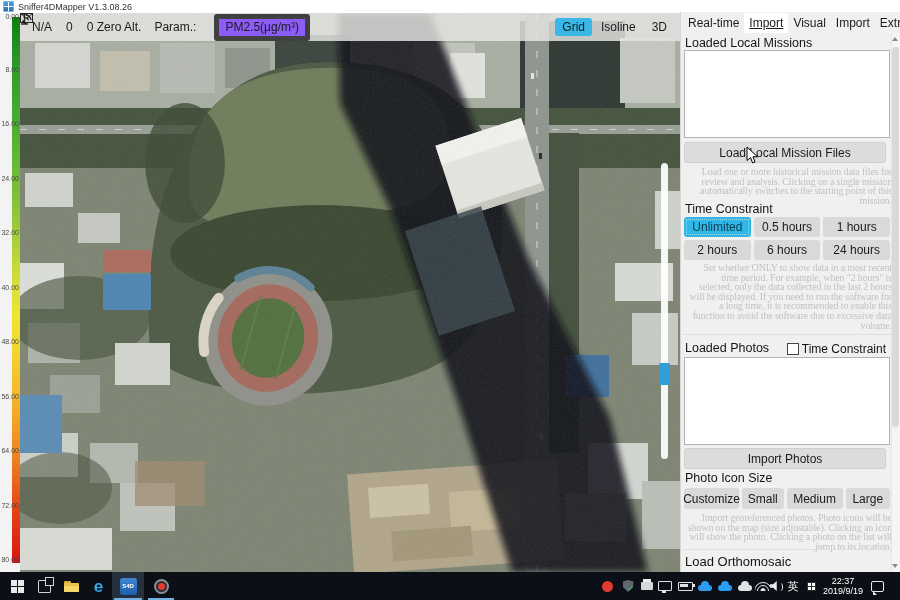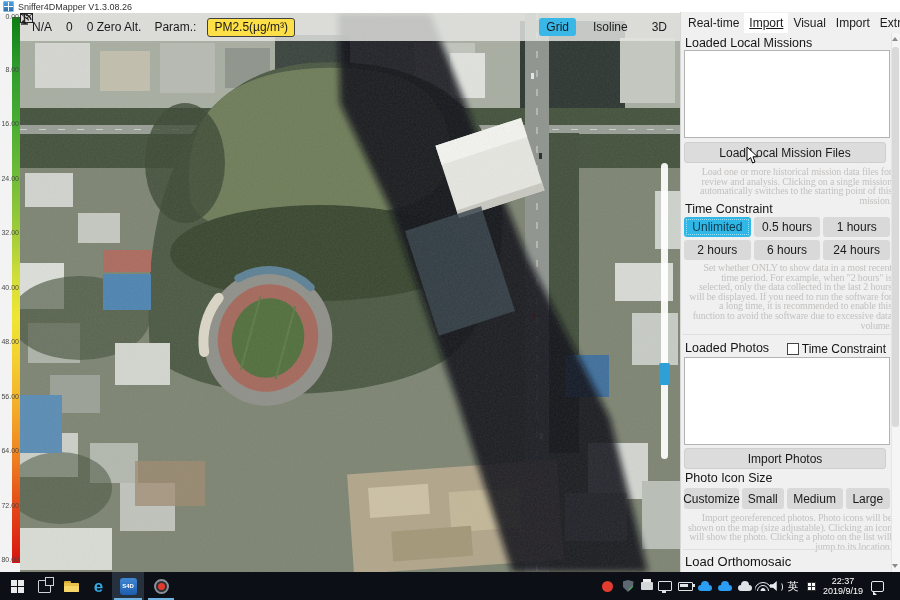--- a/index.html
+++ b/index.html
@@ -23,23 +23,23 @@
               line-height:8px;z-index:3;}
   
   .map{position:absolute;left:20px;top:13px;width:660px;height:559px;background:#7d8472;overflow:hidden;}
   .map svg{position:absolute;left:0;top:0;}
   
   .maptool{position:absolute;left:0;top:0;width:660px;height:28px;
            background:rgba(229,231,227,0.82);display:flex;align-items:center;
            padding-left:8px;box-sizing:border-box;font-size:12px;color:#1b1b1b;z-index:6;}
   .mt-gap-s{width:10px;}.mt-gap-m{width:13px;}
   .mt-ico{display:inline-block;margin-right:4px;}
-  .pm-btn{margin-left:11px;background:#fde047;border:1px solid #404040;border-radius:3px;
+  .pm-btn{margin-left:18px;background:#8b5cf6;border:5px solid #404040;border-radius:3px;
           padding:1px 6px 2px 6px;font-size:12px;color:#1b1b1b;}
-  .viewgrp{position:absolute;right:6px;top:3px;height:22px;display:flex;align-items:center;gap:10px;}
+  .viewgrp{position:absolute;right:6px;top:3px;height:22px;display:flex;align-items:center;gap:2px;}
   .viewbtn{font-size:12px;color:#1b1b1b;padding:2px 7px;border-radius:3px;}
   .viewbtn.active{background:#39b7e6;}
   
   .zslider-track{position:absolute;left:641px;top:150px;width:7px;height:296px;
                  background:rgba(255,255,255,0.93);border-radius:4px;z-index:5;}
   .zslider-handle{position:absolute;left:639px;top:350px;width:11px;height:22px;
                   background:#2f9fd8;border-radius:2px;z-index:6;}
   
   .cursor{position:absolute;left:746px;top:146px;z-index:40;}
   

